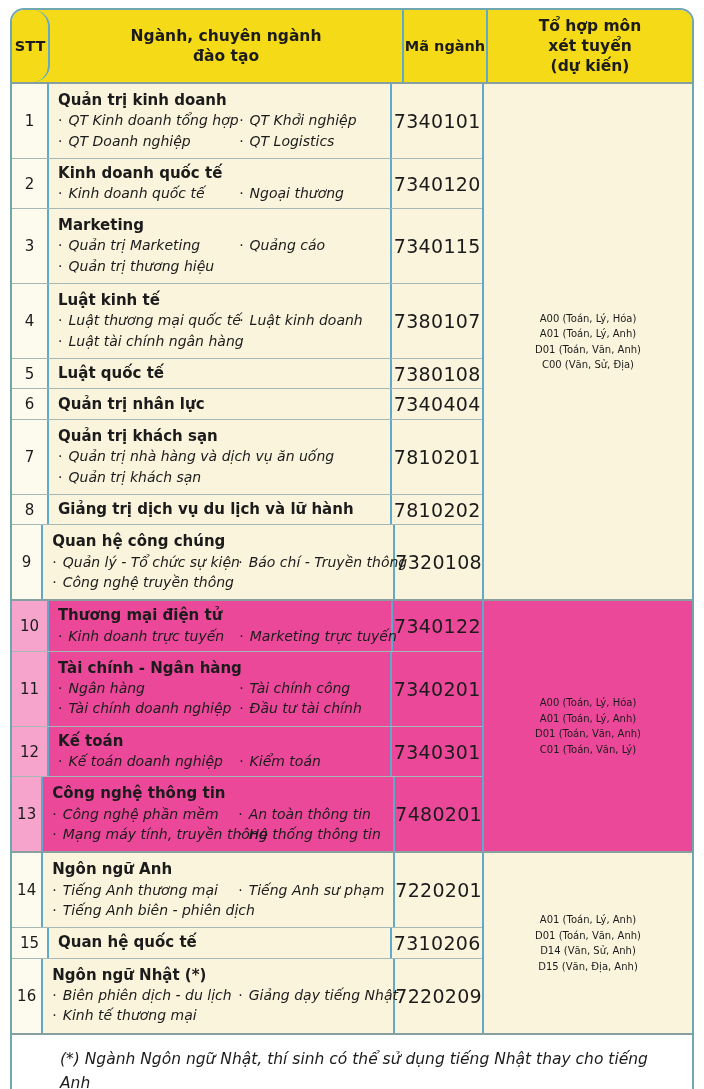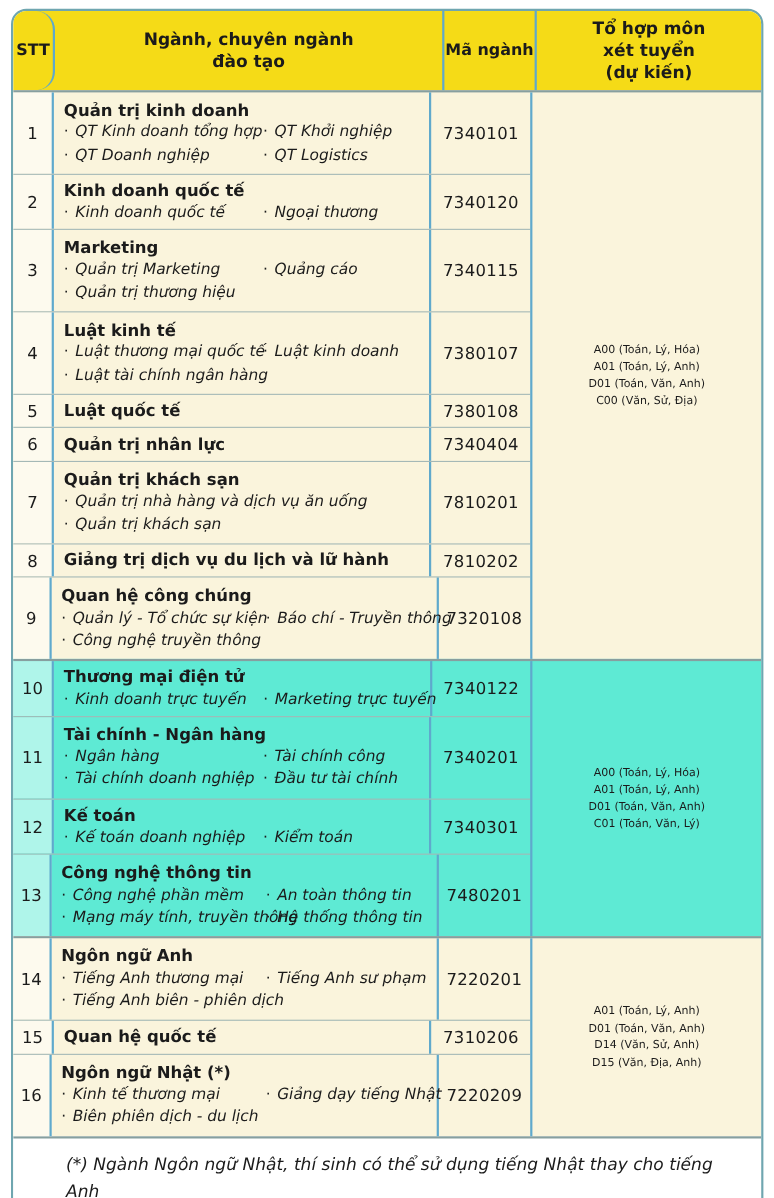--- a/index.html
+++ b/index.html
@@ -17,35 +17,35 @@
   .header{display:flex;background:#f5db17;min-height:72px;}
   .hc{display:flex;flex-direction:column;align-items:center;justify-content:center;
       font-weight:bold;font-size:15.5px;line-height:1.3;text-align:center;}
   .h-stt{width:36px;border-right:2px solid #5fa9cc;font-size:14.5px;border-radius:17px;}
   .h-major{width:352px;border-right:2px solid #5fa9cc;}
   .h-code{width:82px;font-size:14.5px;}
   .h-tohop{flex:1;border-left:2px solid #5fa9cc;}
   
   .group{display:flex;border-top:2px solid #879f9f;}
   .g-cream{background:#faf4dc;}
-  .g-blue{background:#5eead4;}
+  .g-blue{background:#ec4899;}
   .group-left{width:470px;display:flex;flex-direction:column;}
   .group-right{flex:1;border-left:2px solid #5fa9cc;
       display:flex;flex-direction:column;align-items:center;justify-content:center;
       text-align:right;font-size:10px;line-height:1.55;}
   
   .row{display:flex;flex:1;}
   .row + .row{border-top:1.5px solid #a4b8b6;}
   .c-stt{width:36px;border-right:2px solid #5fa9cc;
       display:flex;align-items:center;justify-content:center;
       font-size:15px;background:rgba(255,255,255,0.5);}
   .c-major{width:352px;box-sizing:border-box;border-right:2px solid #5fa9cc;
       padding:4px 9px 5px 9px;display:flex;flex-direction:column;justify-content:center;}
   .c-code{width:92px;display:flex;align-items:center;justify-content:center;
-      font-size:15px;letter-spacing:.3px;}
+      font-size:19px;letter-spacing:.3px;}
   .major-name{font-weight:bold;font-size:15px;line-height:1.35;}
   .bullets{display:flex;font-style:italic;font-size:14px;line-height:1.45;}
   .bcol-l{width:56%;}
   .bcol-r{width:44%;}
   .bcol-full{width:100%;}
   .bullet{white-space:nowrap;}
   .bullet::before{content:"·";margin-right:6px;font-style:normal;}
   
   .h-one{min-height:26px;}
   .h-two{min-height:49px;}
@@ -316,22 +316,22 @@
         </div>
         <div class="c-code">7310206</div>
       </div>
 
       <div class="row h-three">
         <div class="c-stt">16</div>
         <div class="c-major">
           <div class="major-name">Ngôn ngữ Nhật (*)</div>
           <div class="bullets">
             <div class="bcol-l">
+              <div class="bullet">Biên phiên dịch - du lịch</div>
               <div class="bullet">Kinh tế thương mại</div>
-              <div class="bullet">Biên phiên dịch - du lịch</div>
             </div>
             <div class="bcol-r">
                 <div class="bullet">Giảng dạy tiếng Nhật</div>
               </div>
           </div>
         </div>
         <div class="c-code">7220209</div>
       </div>
 
     </div>

